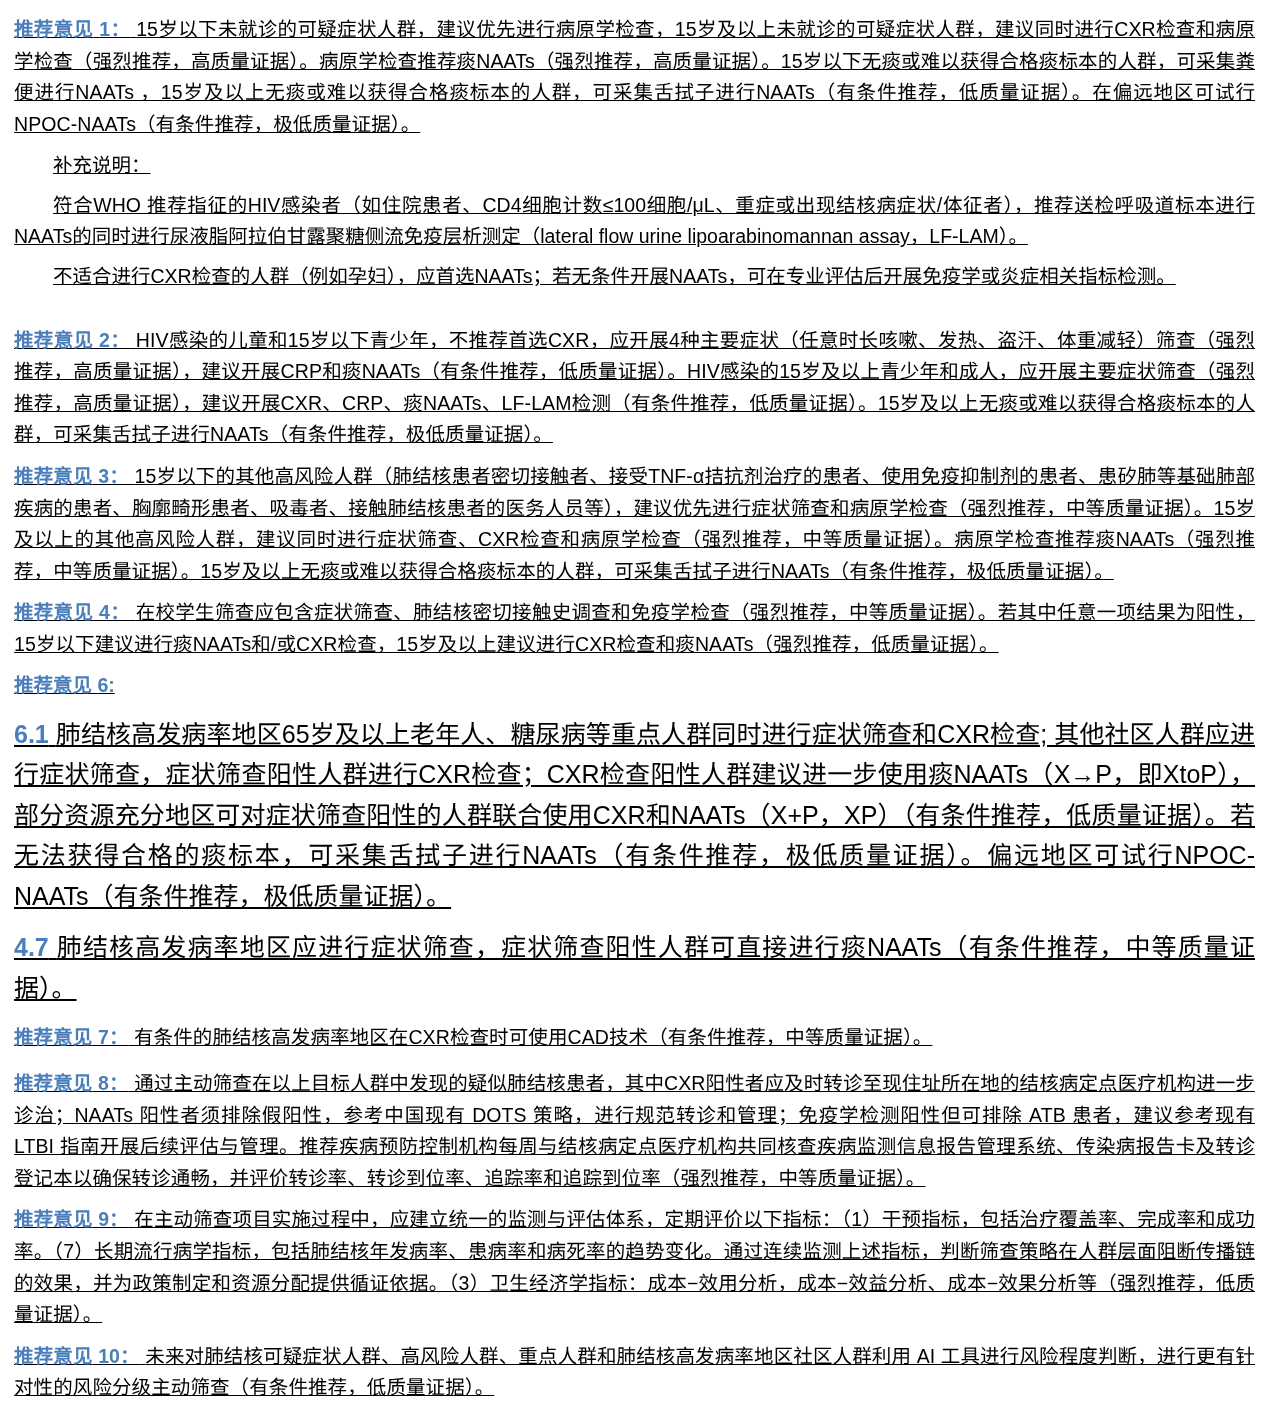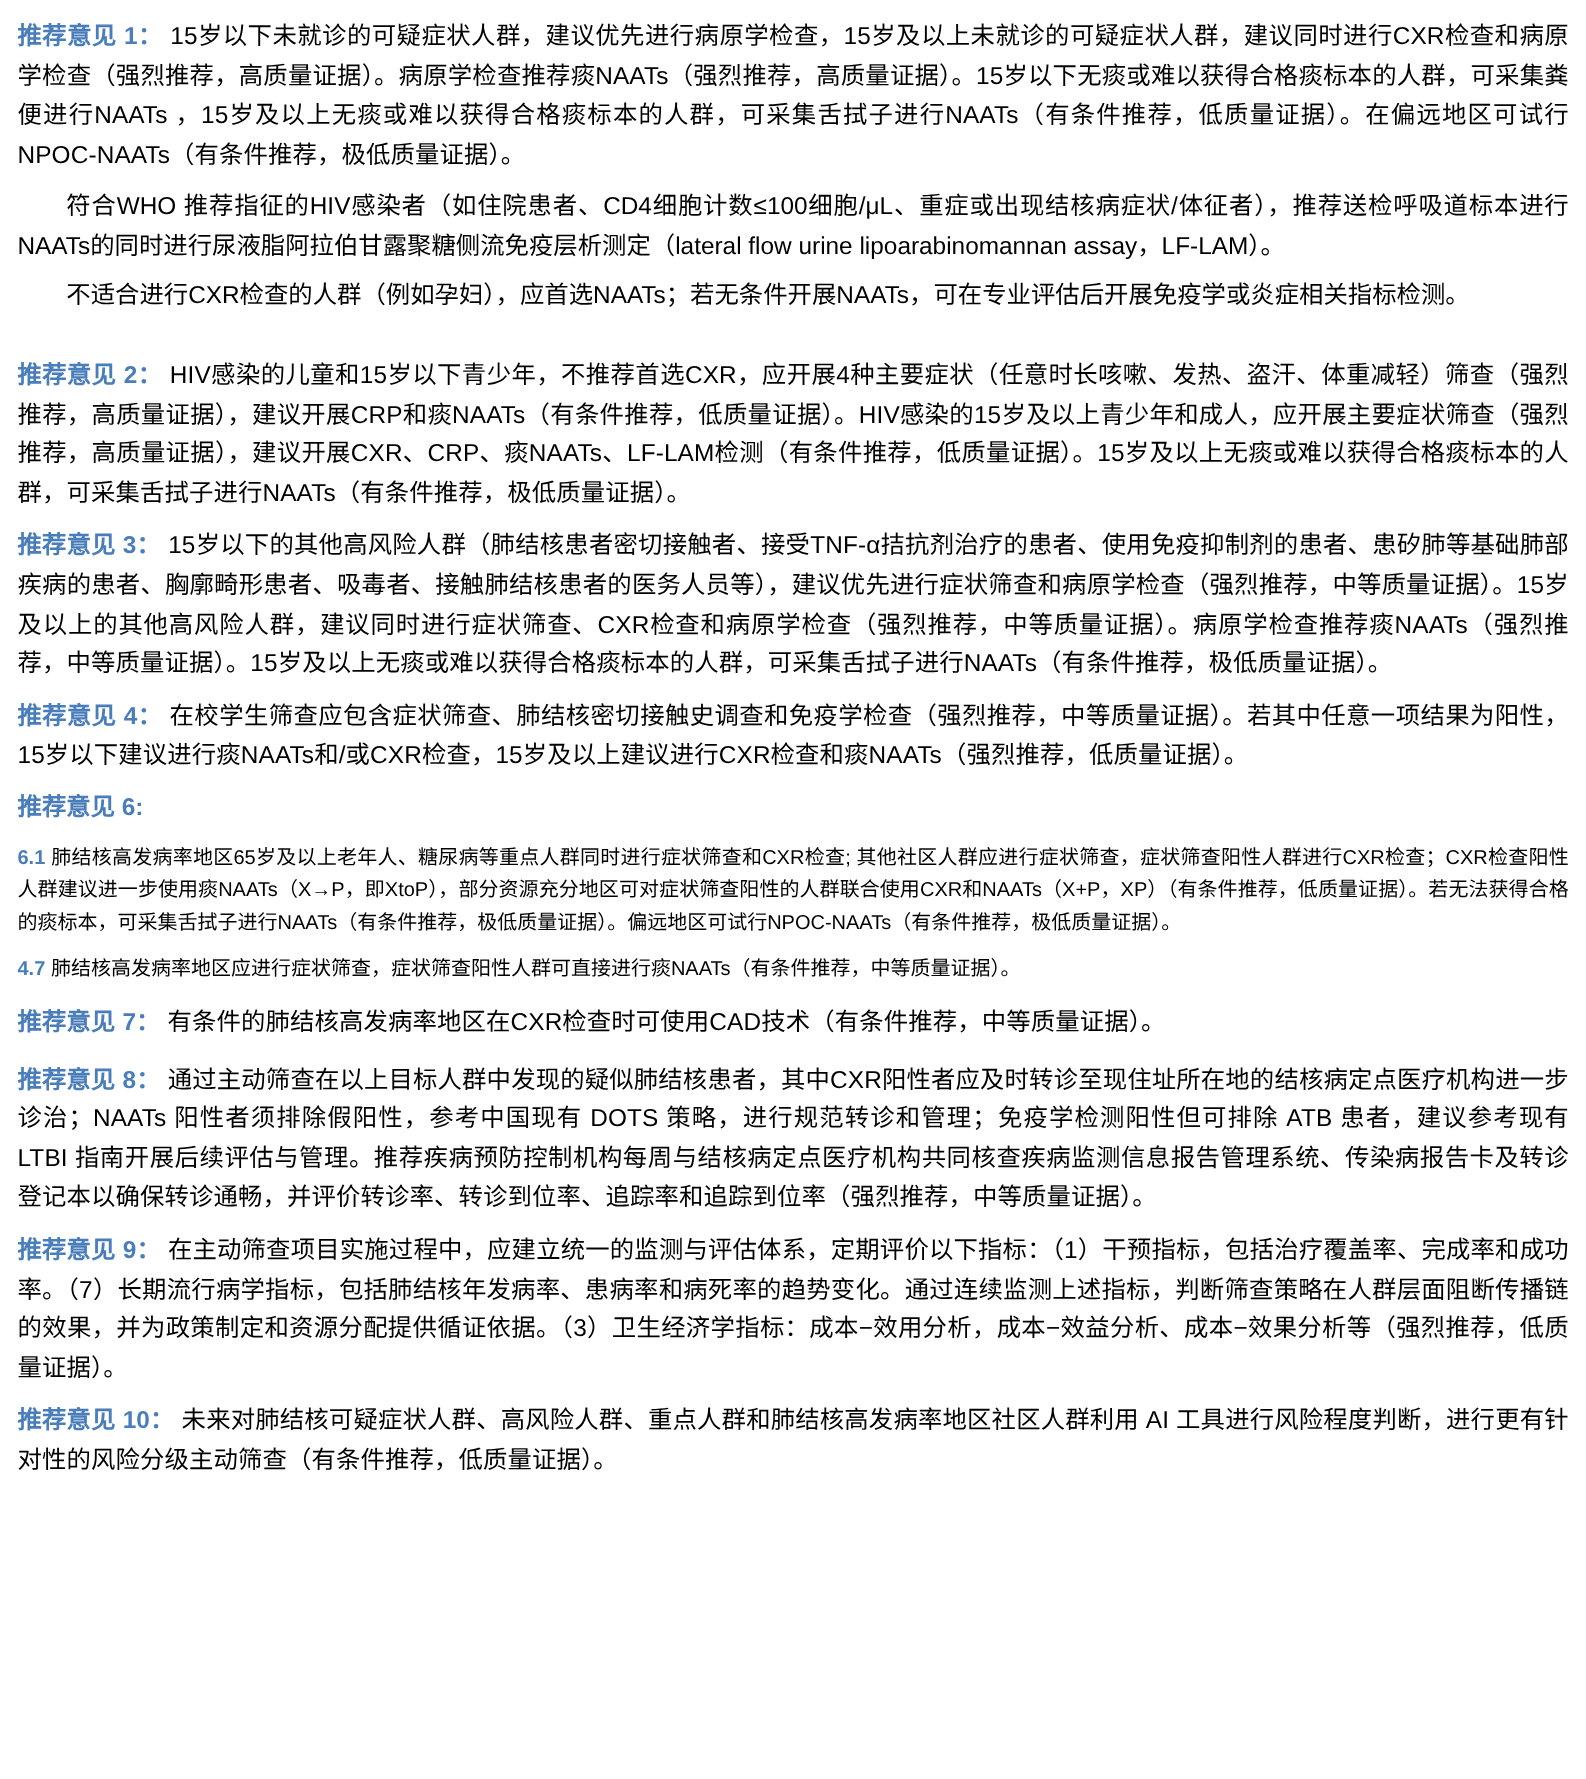--- a/index.html
+++ b/index.html
@@ -12,20 +12,21 @@
     width: 1269px;
     min-height: 1423px;
     font-family: "Liberation Sans", "DejaVu Sans", sans-serif;
     color: #000000;
     -webkit-font-smoothing: antialiased;
   }
   .page {
     box-sizing: border-box;
     width: 1269px;
     padding: 14px 14px 10px 14px;
+    text-decoration: underline;
   }
   .rec {
     margin: 0 0 10px 0;
     font-size: 19.5px;
     line-height: 1.62;
     text-align: justify;
     text-justify: inter-ideograph;
     letter-spacing: 0.1px;
   }
   .rec:last-child { margin-bottom: 0; }
@@ -56,38 +57,39 @@
   }
 
   .rec-head-only {
     margin: 0 0 12px 0;
     font-size: 19.5px;
     line-height: 1.62;
   }
 
   .sub {
     margin: 0 0 11px 0;
-    font-size: 16px;
+    font-size: 25px;
     line-height: 1.62;
     text-align: justify;
     text-justify: inter-ideograph;
   }
 
   .tight { margin-bottom: 14px; }
   .gap-lg { margin-bottom: 32px; }
 </style>
 </head>
 <body>
 
 <div class="page">
 
   <p class="rec">
     <span class="label"><span>推荐意见</span> <span class="num">1：</span></span> <span>15岁以下未就诊的可疑症状人群，建议优先进行病原学检查，15岁及以上未就诊的可疑症状人群，建议同时进行CXR检查和病原学检查（强烈推荐，高质量证据）。病原学检查推荐痰NAATs（强烈推荐，高质量证据）。15岁以下无痰或难以获得合格痰标本的人群，可采集粪便进行NAATs ，15岁及以上无痰或难以获得合格痰标本的人群，可采集舌拭子进行NAATs（有条件推荐，低质量证据）。在偏远地区可试行NPOC-NAATs（有条件推荐，极低质量证据）。</span>
   </p>
 
+  <p class="note note-first"><span>补充说明：</span></p>
 
   <p class="note"><span>符合WHO 推荐指征的HIV感染者（如住院患者、CD4细胞计数≤100细胞/μL、重症或出现结核病症状/体征者），推荐送检呼吸道标本进行NAATs的同时进行尿液脂阿拉伯甘露聚糖侧流免疫层析测定（lateral flow urine lipoarabinomannan assay，LF-LAM）。</span></p>
 
   <p class="note gap-lg"><span>不适合进行CXR检查的人群（例如孕妇），应首选NAATs；若无条件开展NAATs，可在专业评估后开展免疫学或炎症相关指标检测。</span></p>
 
   <p class="rec">
     <span class="label"><span>推荐意见</span> <span class="num">2：</span></span> <span>HIV感染的儿童和15岁以下青少年，不推荐首选CXR，应开展4种主要症状（任意时长咳嗽、发热、盗汗、体重减轻）筛查（强烈推荐，高质量证据），建议开展CRP和痰NAATs（有条件推荐，低质量证据）。HIV感染的15岁及以上青少年和成人，应开展主要症状筛查（强烈推荐，高质量证据），建议开展CXR、CRP、痰NAATs、LF-LAM检测（有条件推荐，低质量证据）。15岁及以上无痰或难以获得合格痰标本的人群，可采集舌拭子进行NAATs（有条件推荐，极低质量证据）。</span>
   </p>
 
   <p class="rec">

